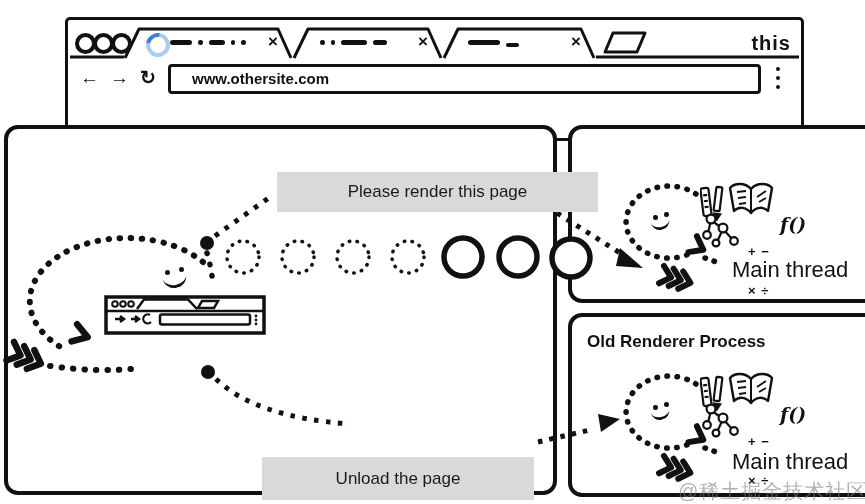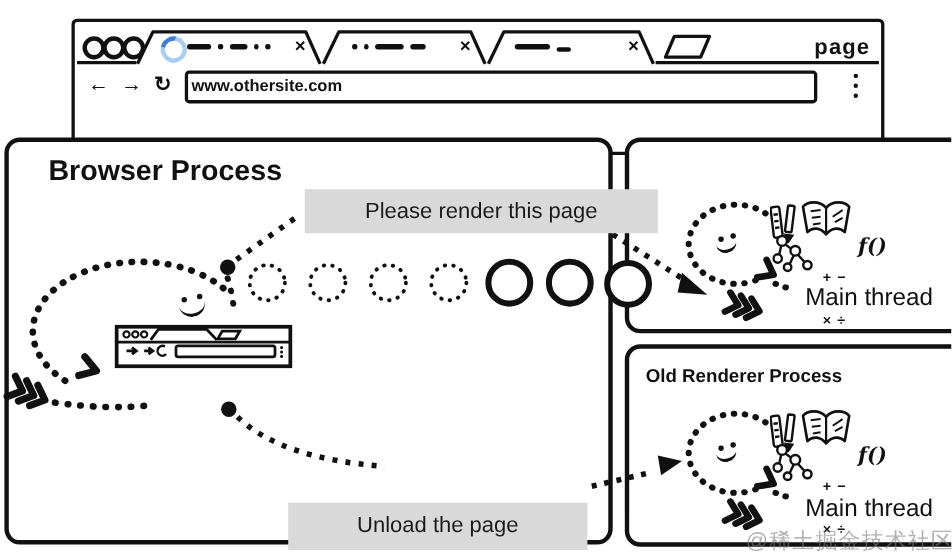--- a/index.html
+++ b/index.html
@@ -14,31 +14,31 @@
   .tabs-svg{position:absolute;left:0;top:0;}
   .spinner{position:absolute;left:78px;top:13px;width:16px;height:16px;border-radius:50%;
            border:4px solid #a9cdf0;border-top-color:#3f7fd1;transform:rotate(-35deg);}
   .dashrow{position:absolute;display:flex;align-items:center;gap:6px;height:5px;}
   .bar{height:4.5px;border-radius:3px;background:#111;display:inline-block;}
   .dotg{width:4.5px;height:4.5px;border-radius:50%;background:#111;display:inline-block;}
   .tab-close{position:absolute;top:12px;font-size:17px;font-weight:700;line-height:20px;cursor:default;}
   .meow{position:absolute;right:10px;top:12px;font-size:20px;font-weight:700;letter-spacing:1px;}
   .nav-ico{position:absolute;top:47px;font-size:19px;font-weight:700;line-height:22px;}
   .url-box{position:absolute;left:100px;top:44px;width:566px;height:24px;border:3px solid #111;border-radius:4px;
-           background:#fff;font-size:15px;font-weight:600;line-height:24px;padding-left:3px;box-sizing:content-box;}
+           background:#fff;font-size:15px;font-weight:600;line-height:24px;padding-left:21px;box-sizing:content-box;}
   .kebab{position:absolute;left:708px;top:47px;display:flex;flex-direction:column;gap:5px;}
   .kebab i{width:4px;height:4px;border-radius:50%;background:#111;}
 
   
   .proc-box{position:absolute;border:4px solid #111;border-radius:14px;background:#fff;z-index:2;}
   .box-title{position:absolute;font-weight:700;}
   .thread-label{position:absolute;font-size:22px;font-weight:400;}
 
   
-  .msg-label{position:absolute;background:#d9d9d9;color:#1a1a1a;font-size:20px;font-weight:500;
+  .msg-label{position:absolute;background:#d9d9d9;color:#1a1a1a;font-size:17px;font-weight:500;
              display:flex;align-items:center;justify-content:center;z-index:5;}
 
   
   .smiley{position:absolute;}
   .smiley .eye{position:absolute;background:#111;border-radius:50%;}
   .smiley .mouth{position:absolute;border-bottom:3.5px solid #111;border-radius:0 0 14px 14px;}
 
   
   .mini-browser{position:absolute;}
 
@@ -90,37 +90,36 @@
     </div>
     <div class="dashrow" style="left:400px;top:20px">
       <span class="bar" style="width:32px"></span>
         <span class="bar" style="width:13px;margin-top:5px"></span>
     </div>
 
     <span class="tab-close" style="left:200px">×</span>
     <span class="tab-close" style="left:350px">×</span>
     <span class="tab-close" style="left:503px">×</span>
 
-    <span class="meow">page</span>
+    <span class="meow">this</span>
 
     <span class="nav-ico" style="left:12px">←</span>
     <span class="nav-ico" style="left:42px">→</span>
     <span class="nav-ico" style="left:72px">↻</span>
 
     <div class="url-box">www.othersite.com</div>
 
     <div class="kebab">
         <i></i>
         <i></i>
         <i></i>
       </div>
   </div>
 
   <div class="proc-box" style="left:4px;top:125px;width:545px;height:362px;">
-    <div class="box-title" style="left:36px;top:11px;font-size:26px;">Browser Process</div>
 
     <div class="smiley" style="left:151px;top:135px;width:36px;height:30px;">
       <span class="eye" style="left:6px;top:6px;width:5px;height:5px;"></span>
       <span class="eye" style="left:20px;top:3px;width:5px;height:5px;"></span>
       <span class="mouth" style="left:4px;top:8px;width:24px;height:13px;transform:rotate(-10deg);"></span>
     </div>
 
     <svg class="mini-browser" style="left:96px;top:166px;" width="162" height="40" viewBox="0 0 162 40">
       <g fill="none" stroke="#111">
         <rect x="2" y="2" width="158" height="36" stroke-width="3.5" fill="#fff"></rect>

